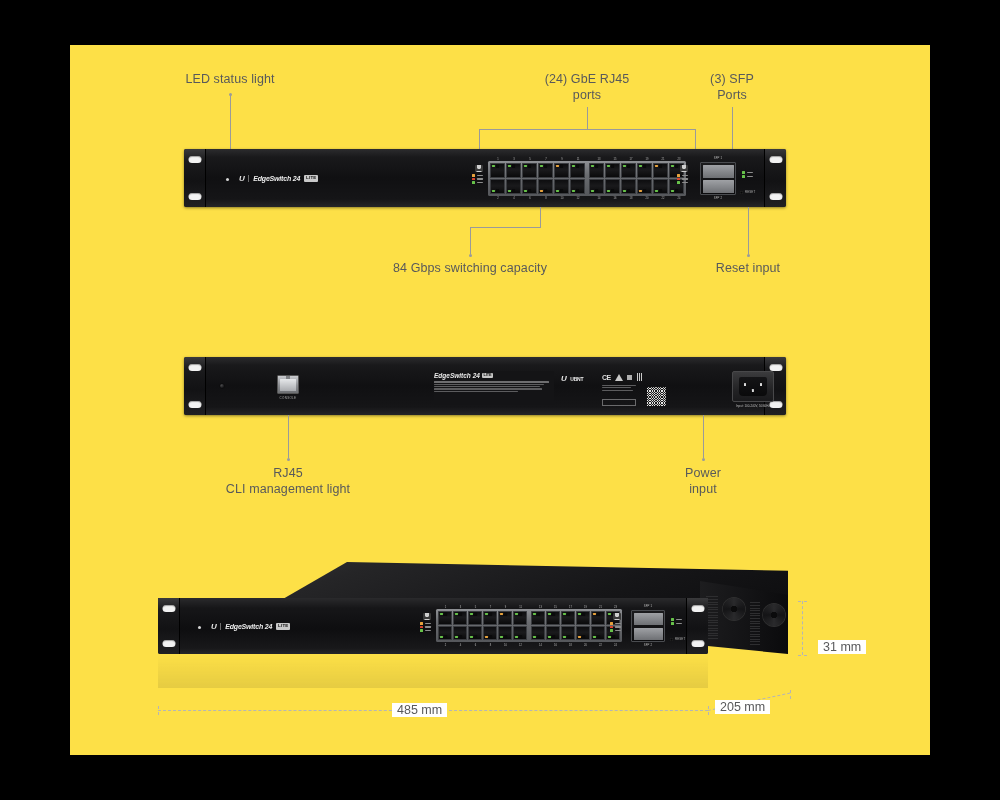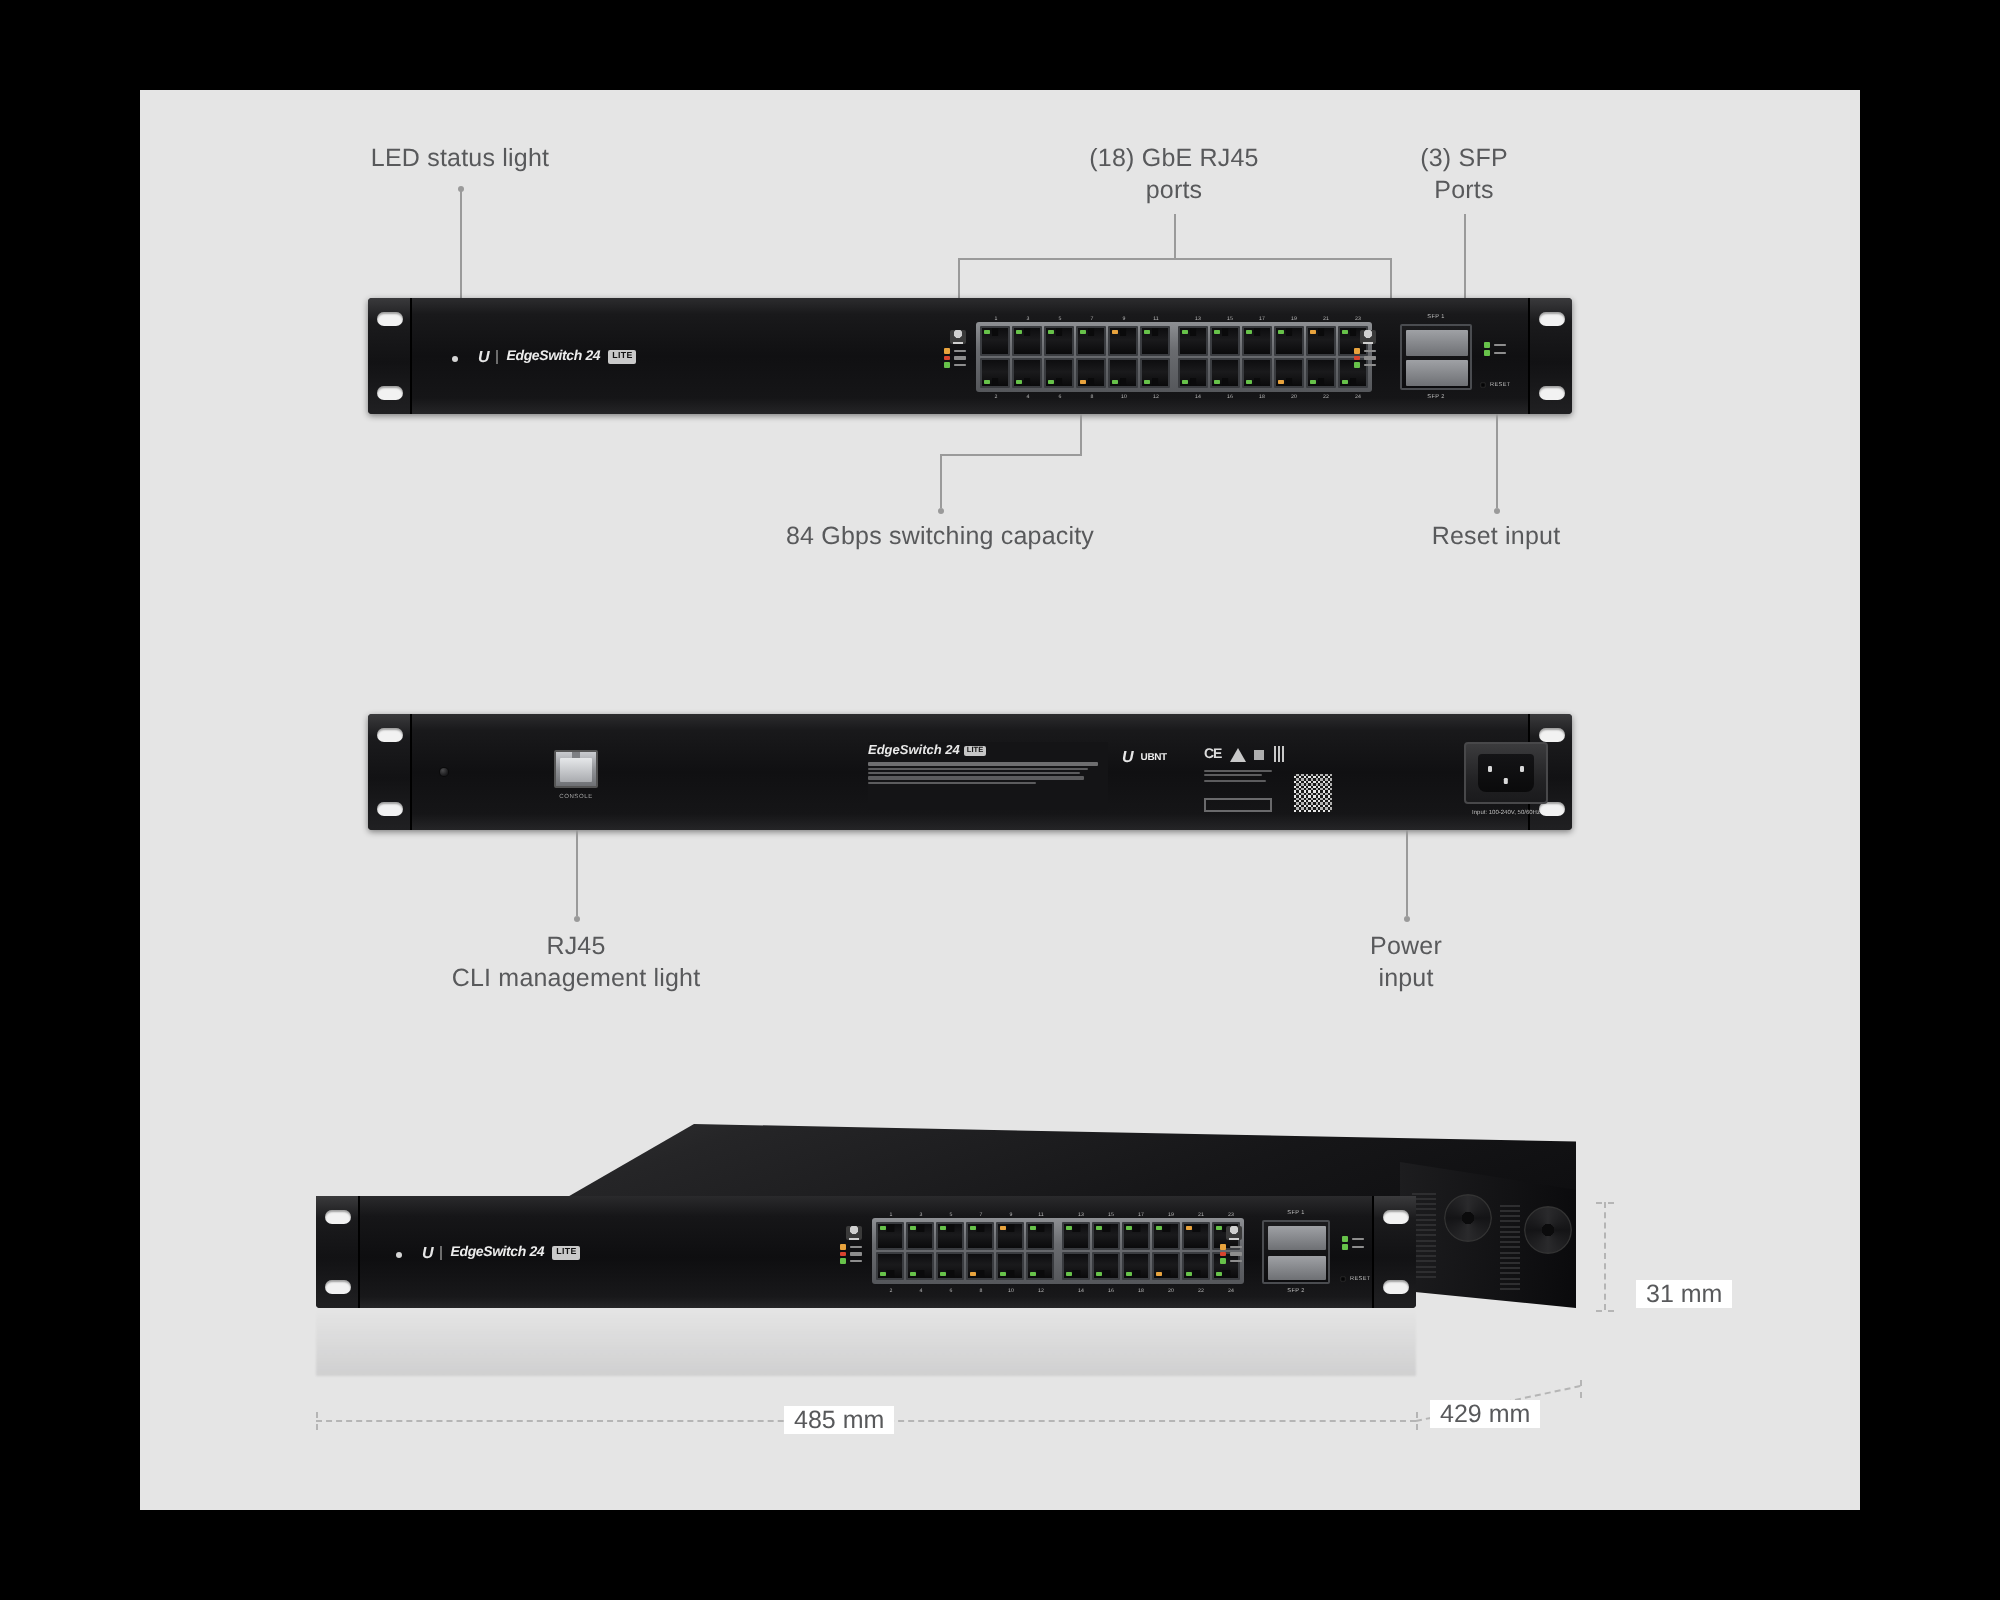--- a/index.html
+++ b/index.html
@@ -16,21 +16,21 @@
     position: relative;
     width: 1000px; height: 800px;
     background: #000;
   }
 
   
   #canvas {
     position: absolute;
     left: 70px; top: 45px;
     width: 860px; height: 710px;
-    background: #e5e5e5;
+    background: #fde047;
   }
 
   .lbl {
     position: absolute;
     color: #58595b;
     font-size: 12.5px;
     line-height: 16px;
     letter-spacing: 0.1px;
     white-space: pre-line;
     text-align: center;
@@ -312,21 +312,21 @@
 
 <div id="stage">
   <div id="canvas">
 
     <div>
 
       <div class="lbl" style="left:160px; top:26px;">LED status light</div>
       <div class="tick" style="left:160px; top:48px;"></div>
       <div class="vline" style="left:160px; top:50px; height:54px;"></div>
 
-      <div class="lbl" style="left:517px; top:26px;">(18) GbE RJ45
+      <div class="lbl" style="left:517px; top:26px;">(24) GbE RJ45
 ports</div>
       <div class="vline" style="left:517px; top:62px; height:22px;"></div>
       <div class="hline" style="left:409px; top:84px; width:216px;"></div>
       <div class="vline" style="left:409px; top:84px; height:20px;"></div>
       <div class="vline" style="left:625px; top:84px; height:20px;"></div>
 
       <div class="lbl" style="left:662px; top:26px;">(3) SFP
 Ports</div>
       <div class="vline" style="left:662px; top:62px; height:42px;"></div>
 
@@ -879,17 +879,17 @@
       <div class="dimcap-v" style="left:728px; top:610px;"></div>
       <div class="dimtext" style="left:748px; top:595px;">31 mm</div>
 
       <div class="dimline-h" style="left:88px; top:665px; width:550px;"></div>
       <div class="dimcap-h" style="left:88px;  top:661px;"></div>
       <div class="dimcap-h" style="left:638px; top:661px;"></div>
       <div class="dimtext" style="left:322px; top:658px;">485 mm</div>
 
       <div class="dimline-h" style="left:638px; top:665px; width:84px; transform:rotate(-12deg); transform-origin:left center;"></div>
       <div class="dimcap-h" style="left:720px; top:645px;"></div>
-      <div class="dimtext" style="left:645px; top:655px;">429 mm</div>
+      <div class="dimtext" style="left:645px; top:655px;">205 mm</div>
     </div>
 
   </div>
 </div>
 
 </body></html>

